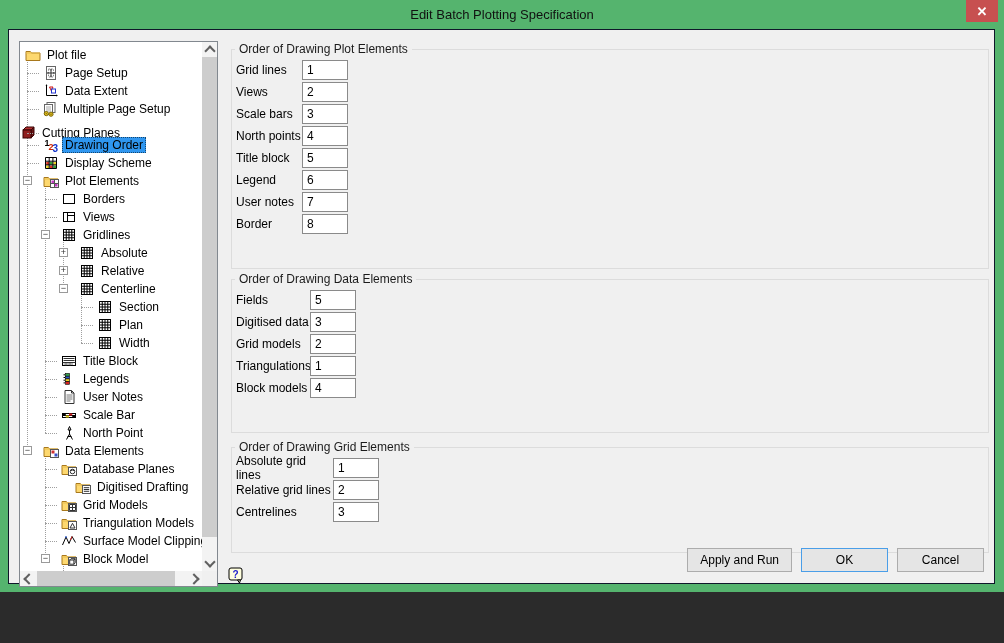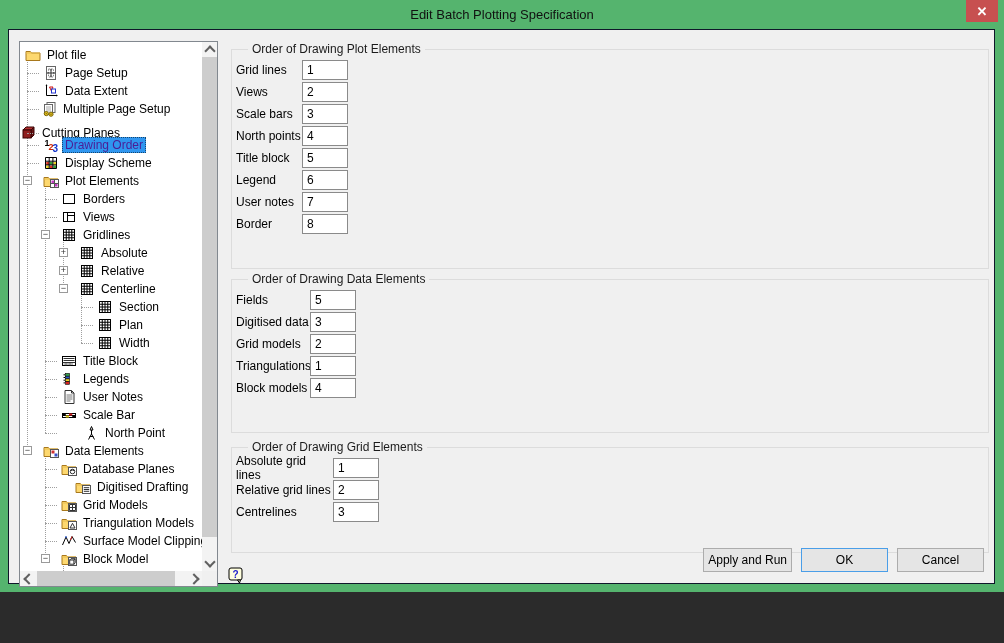--- a/index.html
+++ b/index.html
@@ -9,21 +9,21 @@
   .close-btn{position:absolute;right:6px;top:0;width:32px;height:22px;background:#c75050;border:none;
     display:flex;align-items:center;justify-content:center;cursor:pointer;}
   .close-x{color:#fff;font-size:13px;font-weight:bold;line-height:1;}
   .client{position:absolute;left:8px;right:9px;top:29px;bottom:8px;background:#f0f0f0;border:1px solid #0f172a;box-sizing:border-box;}
 
   
   .tree-panel{position:absolute;left:10px;top:11px;width:199px;height:546px;background:#fff;border:1px solid #82888f;box-sizing:border-box;}
   #tree-rows{position:absolute;left:0;top:0;width:182px;height:529px;overflow:hidden;}
   .trow{position:absolute;left:0;width:220px;height:18px;display:flex;align-items:center;box-sizing:border-box;cursor:default;}
   .lbl{font-size:12px;color:#000;padding:1px 3px;white-space:nowrap;}
-  .lbl.sel{background:#2f96ef;color:#4c1d95;outline:1px dotted #14466f;outline-offset:-1px;}
+  .lbl.sel{background:#2f96ef;color:#000000;outline:1px dotted #14466f;outline-offset:-1px;}
   .ticon{width:16px;height:16px;flex:none;margin-right:3px;}
   .exp{position:absolute;top:4px;width:9px;height:9px;border:1px solid #9a9a9a;background:#fff;box-sizing:border-box;
     font-size:9px;line-height:6px;text-align:center;color:#333;z-index:2;}
   .stub{position:absolute;top:9px;width:12px;border-top:1px dotted #9f9f9f;}
   .trunk{position:absolute;width:0;border-left:1px dotted #9f9f9f;}
 
   
   .vsb{position:absolute;right:0;top:0;width:15px;height:529px;background:#f3f3f3;}
   .hsb{position:absolute;left:0;bottom:0;width:182px;height:15px;background:#f3f3f3;}
   .sb-corner{position:absolute;right:0;bottom:0;width:15px;height:15px;background:#f0f0f0;}
@@ -34,34 +34,34 @@
   .hthumb{position:absolute;left:17px;top:0;width:138px;height:15px;background:#cdcdcd;}
   .chev{width:6px;height:6px;border-top:2px solid #606060;border-right:2px solid #606060;display:inline-block;}
   .chev.r{transform:rotate(45deg);margin-left:-2px}
   .chev.l{transform:rotate(225deg);margin-right:-2px}
   .chev.u{transform:rotate(315deg);margin-top:3px}
   .chev.d{transform:rotate(135deg);margin-bottom:3px}
 
   
   .group{position:absolute;left:222px;width:758px;border:1px solid #dcdcdc;box-sizing:border-box;}
   .g1{top:19px;height:220px}.g2{top:249px;height:154px}.g3{top:417px;height:106px}
-  .gtitle{position:absolute;top:-8px;left:16px;background:#f0f0f0;padding:0 4px;font-size:12px;color:#1b1b1b;white-space:nowrap;}
+  .gtitle{position:absolute;top:-8px;left:3px;background:#f0f0f0;padding:0 4px;font-size:12px;color:#1b1b1b;white-space:nowrap;}
   .grows{padding-top:9px;}
   .frow{display:flex;align-items:center;height:22px;padding-left:4px;}
   .frow .flabel{font-size:12px;color:#000;flex:none;}
   .g1 .flabel{width:66px}.g2 .flabel{width:74px}.g3 .flabel{width:97px}
   .frow input{width:46px;height:20px;box-sizing:border-box;border:1px solid #8a8a8a;background:#fff;
     font-family:"Liberation Sans",sans-serif;font-size:12px;padding:0 2px 0 4px;}
 
   .help-btn{position:absolute;left:219px;top:537px;width:16px;height:17px;background:none;border:none;padding:0;cursor:pointer;}
 
   
   .btn-row{position:absolute;right:10px;bottom:11px;display:flex;gap:9px;}
   .btn{height:24px;background:#e5e5e5;border:1px solid #acacac;font-family:"Liberation Sans",sans-serif;
-    font-size:12px;color:#000;padding:0 4px;min-width:87px;box-sizing:border-box;cursor:pointer;}
+    font-size:12px;color:#000;padding:0 12px;min-width:87px;box-sizing:border-box;cursor:pointer;}
   .btn.default{border-color:#4a9ee8;}
 </style>
 </head>
 <body>
 
 <svg width="0" height="0" style="position:absolute" aria-hidden="true">
   <defs>
     <g id="sym-folder-base">
       <path d="M1 4.5 L5.2 4.5 L6.8 6 L15 6 L15 13.5 L1 13.5 Z" fill="#fdd86f" stroke="#a8781c" stroke-width="1"></path>
       <path d="M1 6 H15" stroke="#e8bd4f" stroke-width="1"></path>
@@ -391,21 +391,21 @@
             </svg>
             <span class="lbl">User Notes</span>
           </div>
           <div class="trow" style="top: 364px; padding-left: 41px;">
             <span class="stub" style="left: 25px;"></span>
             <svg viewBox="0 0 16 16" class="ticon">
               <use href="#scale-bar-icon"></use>
             </svg>
             <span class="lbl">Scale Bar</span>
           </div>
-          <div class="trow" style="top: 382px; padding-left: 63px;">
+          <div class="trow" style="top: 382px; padding-left: 41px;">
             <span class="stub" style="left: 25px;"></span>
             <svg viewBox="0 0 16 16" class="ticon">
               <use href="#north-point-icon"></use>
             </svg>
             <span class="lbl">North Point</span>
           </div>
           <div class="trow" style="top: 400px; padding-left: 23px;">
             <span class="exp" style="left: 3px;">−</span>
             <svg viewBox="0 0 16 16" class="ticon">
               <use href="#folder-data-elements-icon"></use>

